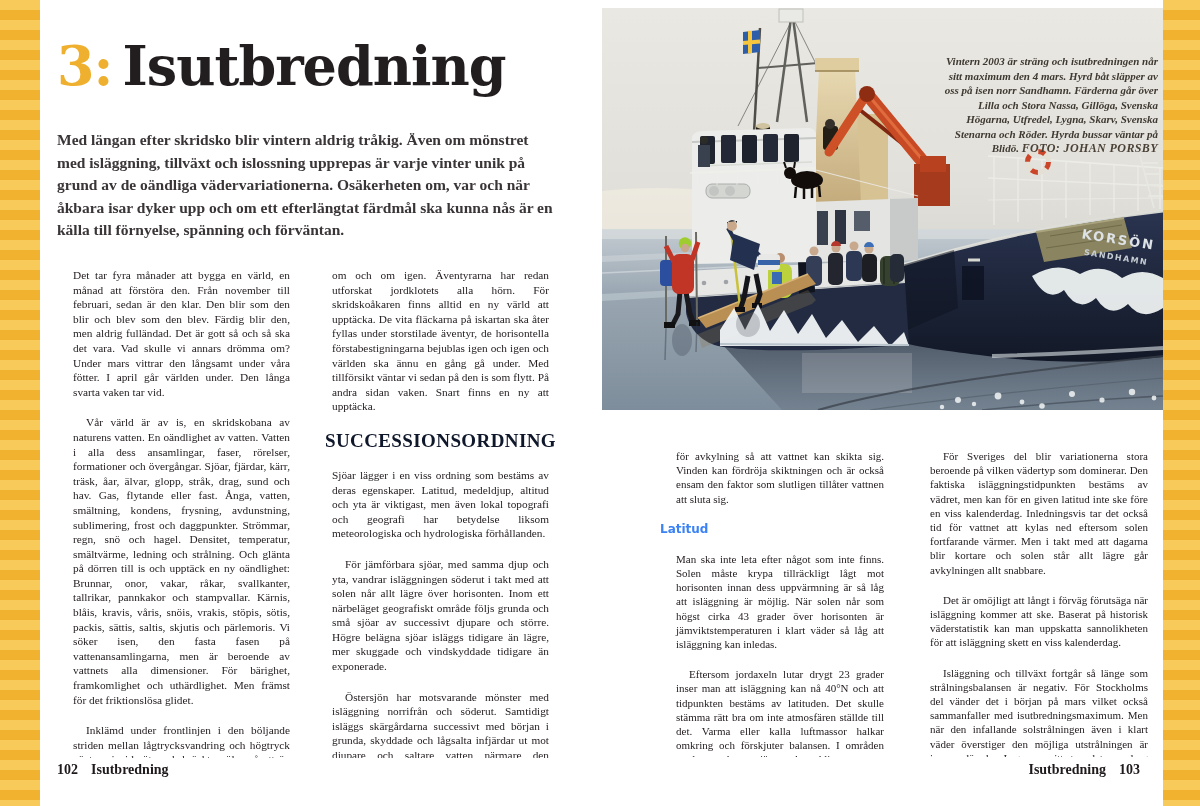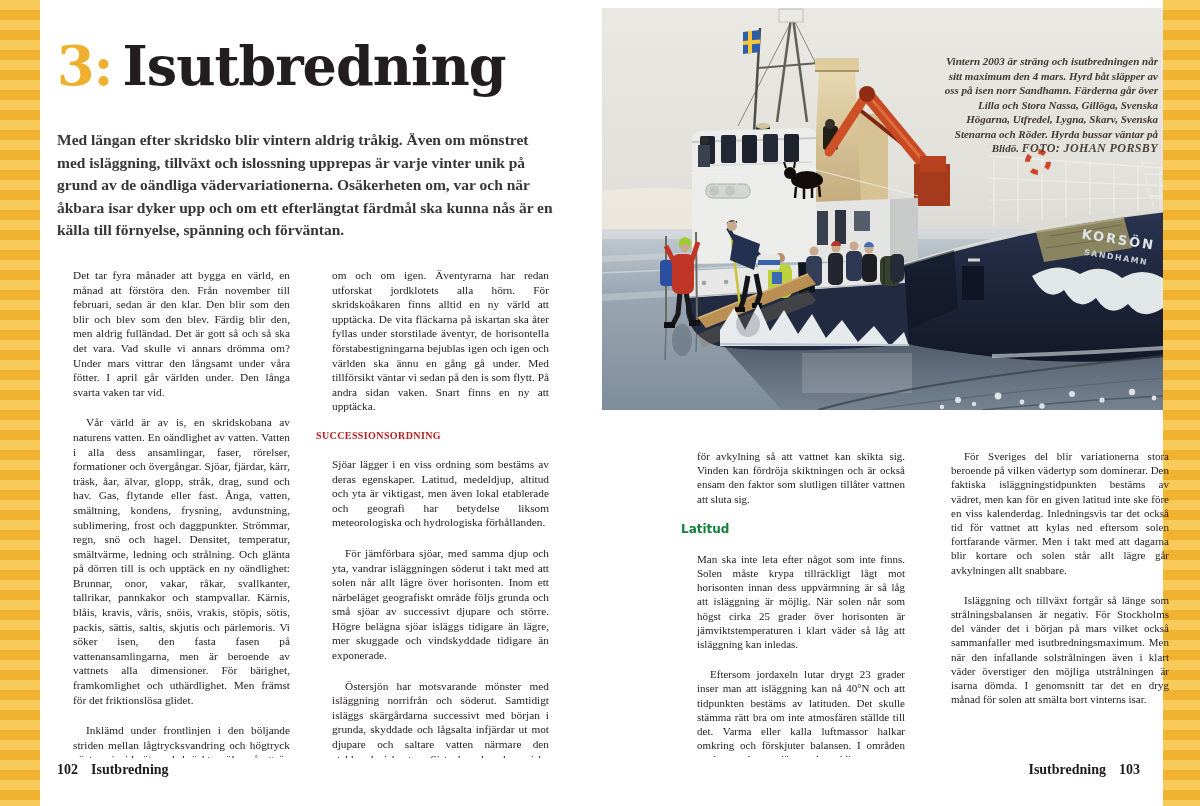--- a/index.html
+++ b/index.html
@@ -26,41 +26,41 @@
     font-family:"Liberation Serif", serif; font-weight:700;
     font-size:15.5px; line-height:22.5px; color:#3A3536; overflow:hidden;
   }
 
   .cols-left {
     position:absolute; left:57px; top:252px; width:508px; height:506px;
     display:flex; gap:10px; overflow:hidden;
   }
   .cols-left .col { width:249px; }
   .cols-right {
-    position:absolute; left:681px; top:433px; width:504px; height:324px;
+    position:absolute; left:660px; top:433px; width:504px; height:324px;
     display:flex; gap:14px; overflow:hidden;
   }
   .cols-right .col3 { width:240px; }
   .cols-right .col4 { width:250px; }
 
   .col p, .col3 p, .col4 p {
     font-family:Liberation Serif, serif; color:#272122;
     text-align:justify; margin:16px;
   }
   .cols-left p  { font-size:11.3px; line-height:14.6px; }
   .cols-right p { font-size:11px;   line-height:14.2px; }
   p.ind { text-indent:13px; }
 
   h2.sect {
-    font-family:"Liberation Serif", serif; font-weight:700; font-size:10px;
-    letter-spacing:.4px; color:#b91c1c; margin:14px 0 9px 0;
+    font-family:"Liberation Serif", serif; font-weight:700; font-size:19px;
+    letter-spacing:.4px; color:#0f172a; margin:14px 0 9px 0;text-align:center;
   }
   h3.sub {
     font-family:"DejaVu Sans", sans-serif; font-weight:700; font-size:12px;
-    color:#15803d; margin:11px 0 5px 0;
+    color:#3b82f6; margin:11px 0 5px 0;
   }
 
   .photo {
     position:absolute; left:602px; top:8px; width:561px; height:402px;
     overflow:hidden; background:#DDDCD7;
   }
   .photo svg { display:block; width:561px; height:402px; }
   .photo-caption {
     position:absolute; top:46px; right:5px; width:218px; text-align:right;
     font-family:"Liberation Serif", serif; font-style:italic; font-weight:700;
@@ -92,21 +92,21 @@
 
   <div class="cols-left">
     <div class="col">
       <p>Det tar fyra månader att bygga en värld, en månad att förstöra den. Från november till februari, sedan är den klar. Den blir som den blir och blev som den blev. Färdig blir den, men aldrig fulländad. Det är gott så och så ska det vara. Vad skulle vi annars drömma om? Under mars vittrar den långsamt under våra fötter. I april går världen under. Den långa svarta vaken tar vid.</p>
       <p class="ind">Vår värld är av is, en skridskobana av naturens vatten. En oändlighet av vatten. Vatten i alla dess ansamlingar, faser, rörelser, formationer och övergångar. Sjöar, fjärdar, kärr, träsk, åar, älvar, glopp, stråk, drag, sund och hav. Gas, flytande eller fast. Ånga, vatten, smältning, kondens, frysning, avdunstning, sublimering, frost och daggpunkter. Strömmar, regn, snö och hagel. Densitet, temperatur, smältvärme, ledning och strålning. Och glänta på dörren till is och upptäck en ny oändlighet: Brunnar, onor, vakar, råkar, svallkanter, tallrikar, pannkakor och stampvallar. Kärnis, blåis, kravis, våris, snöis, vrakis, stöpis, sötis, packis, sättis, saltis, skjutis och pärlemoris. Vi söker isen, den fasta fasen på vattenansamlingarna, men är beroende av vattnets alla dimensioner. För bärighet, framkomlighet och uthärdlighet. Men främst för det friktionslösa glidet.</p>
       <p class="ind">Inklämd under frontlinjen i den böljande striden mellan lågtrycksvandring och högtryck väntar vi vid söta och bräckta pölar på att än den ena, än den andra skall igen en seger. Den bästa vintern växlar stridslyckan med jublande nyfrysning eller omspolning som resultat.</p>
     </div>
     <div class="col">
       <p>om och om igen. Äventyrarna har redan utforskat jordklotets alla hörn. För skridskoåkaren finns alltid en ny värld att upptäcka. De vita fläckarna på iskartan ska åter fyllas under storstilade äventyr, de horisontella förstabestigningarna bejublas igen och igen och världen ska ännu en gång gå under. Med tillförsikt väntar vi sedan på den is som flytt. På andra sidan vaken. Snart finns en ny att upptäcka.</p>
       <h2 class="sect">SUCCESSIONSORDNING</h2>
-      <p>Sjöar lägger i en viss ordning som bestäms av deras egenskaper. Latitud, medeldjup, altitud och yta är viktigast, men även lokal etablerade och geografi har betydelse liksom meteorologiska och hydrologiska förhållanden.</p>
+      <p>Sjöar lägger i en viss ordning som bestäms av deras egenskaper. Latitud, medeldjup, altitud och yta är viktigast, men även lokal topografi och geografi har betydelse liksom meteorologiska och hydrologiska förhållanden.</p>
       <p class="ind">För jämförbara sjöar, med samma djup och yta, vandrar isläggningen söderut i takt med att solen når allt lägre över horisonten. Inom ett närbeläget geografiskt område följs grunda och små sjöar av successivt djupare och större. Högre belägna sjöar isläggs tidigare än lägre, mer skuggade och vindskyddade tidigare än exponerade.</p>
       <p class="ind">Östersjön har motsvarande mönster med isläggning norrifrån och söderut. Samtidigt isläggs skärgårdarna successivt med början i grunda, skyddade och lågsalta infjärdar ut mot djupare och saltare vatten närmare den etablerade iskanten. Sist sker den dynamiska isläggningen till havs.</p>
     </div>
   </div>
 
   <div class="photo">
     <svg viewBox="0 0 561 402" xmlns="http://www.w3.org/2000/svg">
       <defs>
         <linearGradient id="sky" x1="0" y1="0" x2="0" y2="1">
           <stop offset="0" stop-color="#EAE8E3"></stop>
@@ -346,25 +346,26 @@
       <ellipse cx="146" cy="316" rx="12" ry="13" fill="#343B49" opacity="0.22"></ellipse>
     </svg>
 
     <div class="photo-caption"><span>Vintern 2003 är sträng och isutbredningen når sitt maximum den 4 mars. Hyrd båt släpper av oss på isen norr Sandhamn. Färderna går över Lilla och Stora Nassa, Gillöga, Svenska Högarna, Utfredel, Lygna, Skarv, Svenska Stenarna och Röder. Hyrda bussar väntar på Blidö. </span><span class="credit">FOTO: JOHAN PORSBY</span></div>
   </div>
 
   <div class="cols-right">
     <div class="col3">
       <p>för avkylning så att vattnet kan skikta sig. Vinden kan fördröja skiktningen och är också ensam den faktor som slutligen tillåter vattnen att sluta sig.</p>
       <h3 class="sub">Latitud</h3>
-      <p>Man ska inte leta efter något som inte finns. Solen måste krypa tillräckligt lågt mot horisonten innan dess uppvärmning är så låg att isläggning är möjlig. När solen når som högst cirka 25 grader över horisonten är jämviktstemperaturen i klart väder så låg att isläggning kan inledas.</p>
+      <p>Man ska inte leta efter något som inte finns. Solen måste krypa tillräckligt lågt mot horisonten innan dess uppvärmning är så låg att isläggning är möjlig. När solen når som högst cirka 43 grader över horisonten är jämviktstemperaturen i klart väder så låg att isläggning kan inledas.</p>
       <p class="ind">Eftersom jordaxeln lutar drygt 23 grader inser man att isläggning kan nå 40°N och att tidpunkten bestäms av latituden. Det skulle stämma rätt bra om inte atmosfären ställde till det. Varma eller kalla luftmassor halkar omkring och förskjuter balansen. I områden med starkt utjämnande klimat, som Västeuropa, når isläggningen normalt bara 55°N medan den i områden långt från uppvärmande hav regelmässigt når 40°N.</p>
     </div>
     <div class="col4">
       <p class="ind">För Sveriges del blir variationerna stora beroende på vilken vädertyp som dominerar. Den faktiska isläggningstidpunkten bestäms av vädret, men kan för en given latitud inte ske före en viss kalenderdag. Inledningsvis tar det också tid för vattnet att kylas ned eftersom solen fortfarande värmer. Men i takt med att dagarna blir kortare och solen står allt lägre går avkylningen allt snabbare.</p>
+      <p class="ind">Det är omöjligt att långt i förväg förutsäga när isläggning kommer att ske. Baserat på historisk väderstatistik kan man uppskatta sannolikheten för att isläggning skett en viss kalenderdag.</p>
       <p class="ind">Isläggning och tillväxt fortgår så länge som strålningsbalansen är negativ. För Stockholms del vänder det i början på mars vilket också sammanfaller med isutbredningsmaximum. Men när den infallande solstrålningen även i klart väder överstiger den möjliga utstrålningen är isarna dömda. I genomsnitt tar det en dryg månad för solen att smälta bort vinterns isar.</p>
     </div>
   </div>
 
   <div class="footer left"><span>102</span><span class="gap"></span><span>Isutbredning</span></div>
   <div class="footer right"><span>Isutbredning</span><span class="gap"></span><span>103</span></div>
 
 </div>
 
 </body></html>

